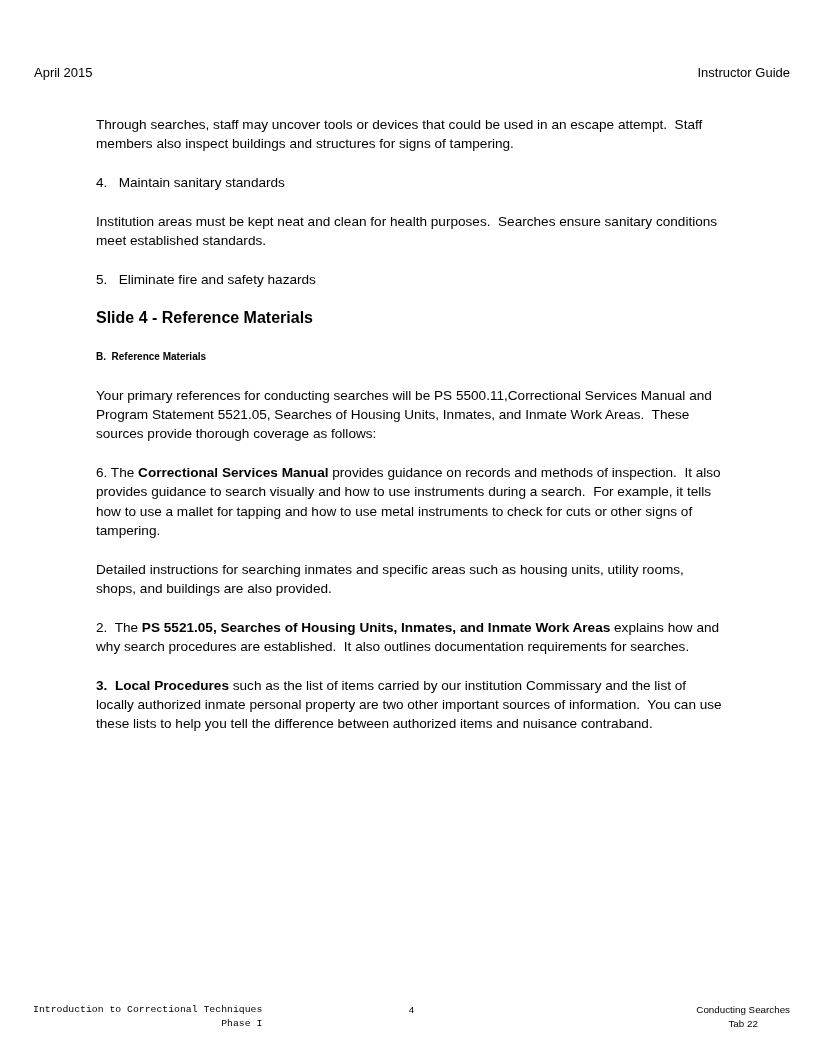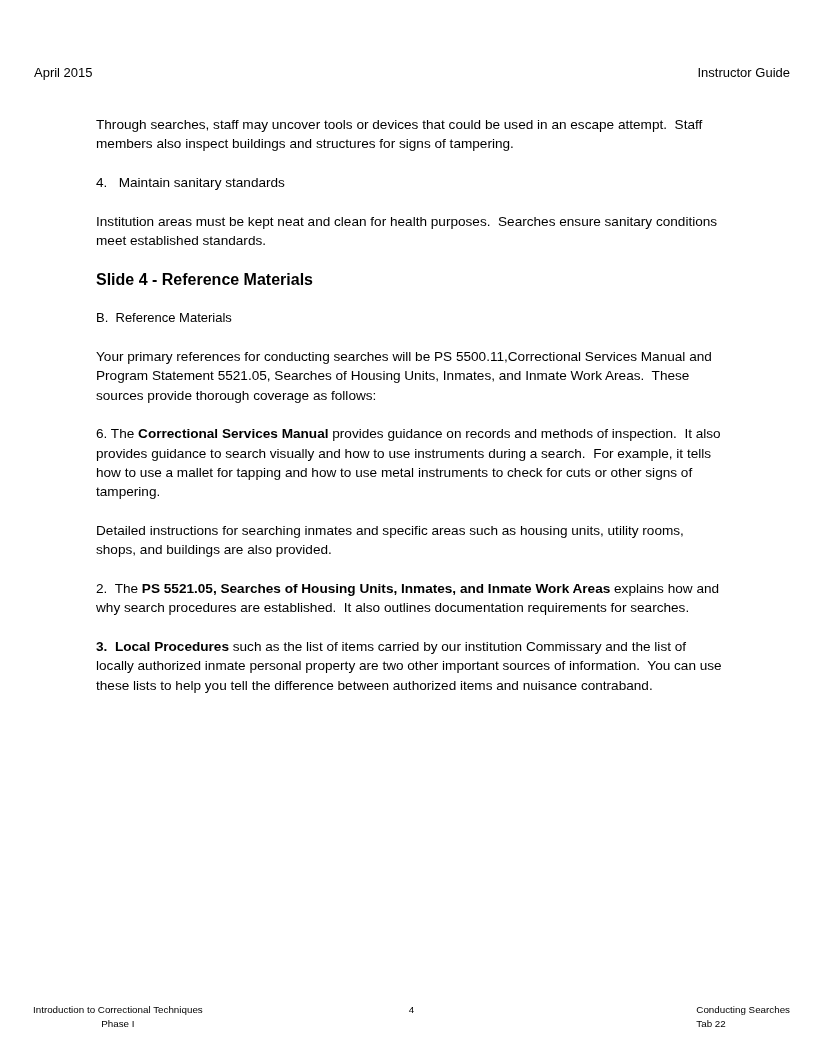--- a/index.html
+++ b/index.html
@@ -27,57 +27,59 @@
   }
   .content p {
     margin: 0 0 19.33px 0;
     white-space: pre-wrap;
   }
   .slide-label {
     font-weight: bold;
     font-size: 16px;
   }
   .section-heading {
-    font-weight: normal;
-    font-size: 13px;
+    font-weight: bold;
+    font-size: 10px;
   }
   .b { font-weight: bold; }
   .page-footer {
     position: absolute;
     top: 1003px; left: 33px; right: 26px;
     font-size: 9.8px;
     line-height: 14px;
   }
   .footer-left {
     display: inline-block;
-    text-align: center;
+    text-align: right;
+    font-family: Liberation Mono, monospace;
   }
   .footer-center {
     position: absolute;
     top: 0; left: 0; right: 0;
     text-align: center;
   }
   .footer-right {
     position: absolute;
     top: 0; right: 0;
-    text-align: left;
+    text-align: center;
   }
 </style>
 </head>
 <body>
 
 <div class="page-header">
   <span>April 2015</span>
   <span>Instructor Guide</span>
 </div>
 
 <div class="content">
   <p><span>Through searches, staff may uncover tools or devices that could be used in an escape attempt.  Staff members also inspect buildings and structures for signs of tampering.</span></p>
   <p><span>4.   Maintain sanitary standards</span></p>
   <p><span>Institution areas must be kept neat and clean for health purposes.  Searches ensure sanitary conditions meet established standards.</span></p>
+  <p><span>5.   Eliminate fire and safety hazards</span></p>
   <p class="slide-label"><span>Slide 4 - Reference Materials</span></p>
   <p class="section-heading"><span>B.  Reference Materials</span></p>
   <p><span>Your primary references for conducting searches will be PS 5500.11,Correctional Services Manual and Program Statement 5521.05, Searches of Housing Units, Inmates, and Inmate Work Areas.  These sources provide thorough coverage as follows:</span></p>
   <p><span>6. The </span><span class="b">Correctional Services Manual</span><span> provides guidance on records and methods of inspection.  It also provides guidance to search visually and how to use instruments during a search.  For example, it tells how to use a mallet for tapping and how to use metal instruments to check for cuts or other signs of tampering.</span></p>
   <p><span>Detailed instructions for searching inmates and specific areas such as housing units, utility rooms, shops, and buildings are also provided.</span></p>
   <p><span>2.  The </span><span class="b">PS 5521.05, Searches of Housing Units, Inmates, and Inmate Work Areas</span><span> explains how and why search procedures are established.  It also outlines documentation requirements for searches.</span></p>
   <p><span class="b">3.  Local Procedures</span><span> such as the list of items carried by our institution Commissary and the list of locally authorized inmate personal property are two other important sources of information.  You can use these lists to help you tell the difference between authorized items and nuisance contraband.</span></p>
 </div>
 
 <div class="page-footer">

